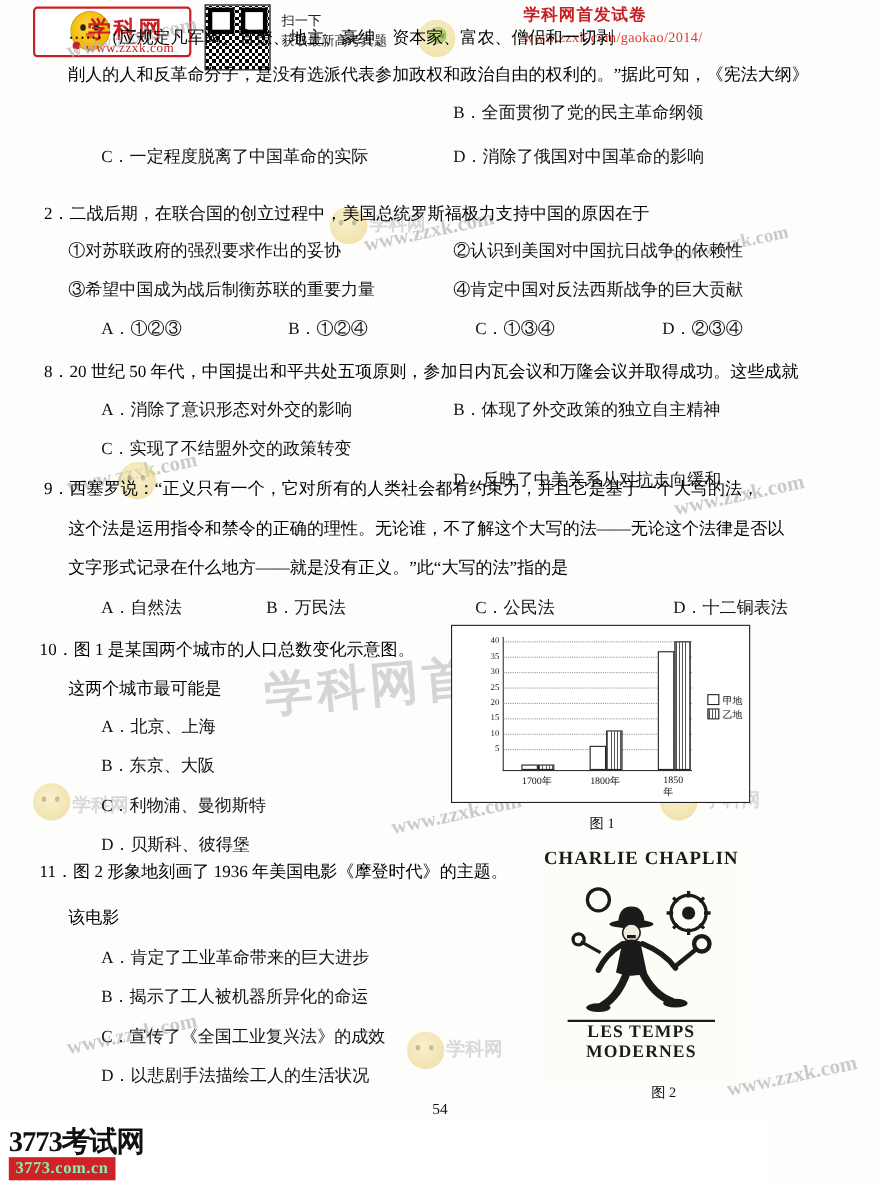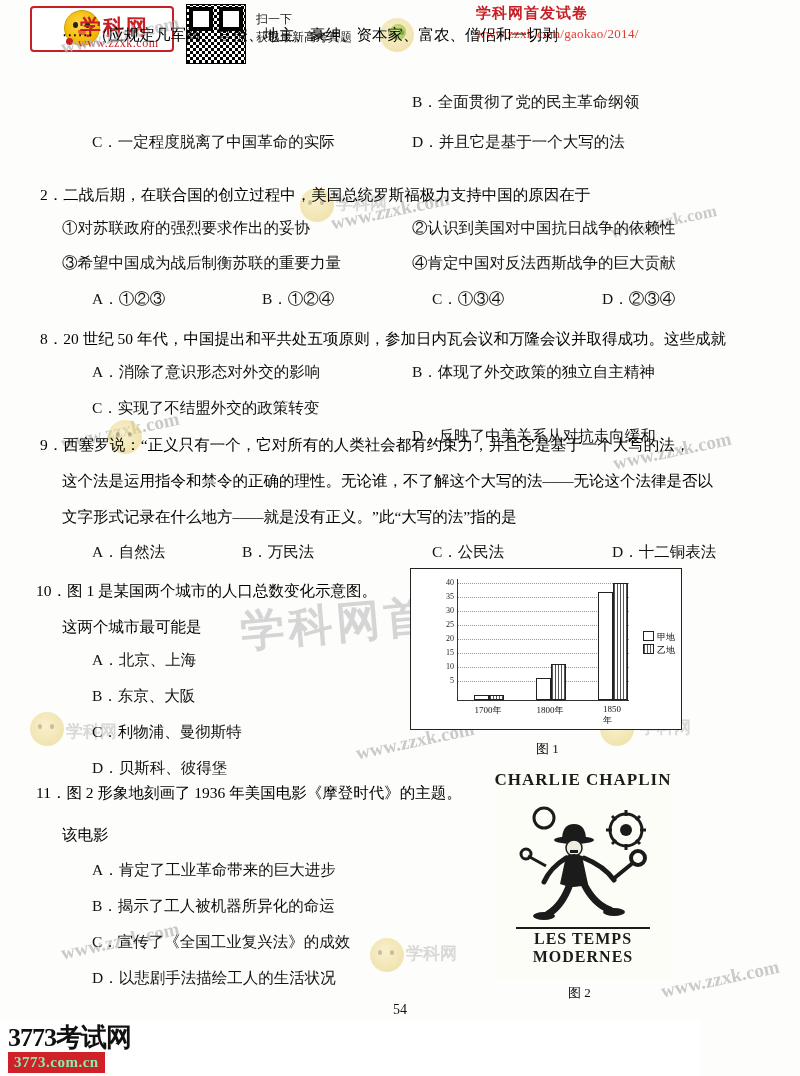--- a/index.html
+++ b/index.html
@@ -206,24 +206,25 @@
   <div class="chick-wm" style="left:108px;top:420px;"></div>
 
   <div class="wm-cn" style="left:640px;top:716px;">学科网</div>
   <div class="wm-cn" style="left:66px;top:720px;">学科网</div>
   <div class="wm-cn" style="left:406px;top:942px;">学科网</div>
   <div class="wm-cn" style="left:336px;top:192px;">学科网</div>
 
   <div class="wm-big">学科网首发试卷</div>
 
   <div class="q" style="left:62px;top:22px;width:700px;">⋯⋯（应规定凡军阀、官僚、地主、豪绅、资本家、富农、僧侣和一切剥</div>
+  <div class="q" style="left:62px;top:56px;width:700px;">削人的人和反革命分子，是没有选派代表参加政权和政治自由的权利的。”据此可知，《宪法大纲》</div>
 
   <div class="opt" style="left:412px;top:92px;">B．全面贯彻了党的民主革命纲领</div>
   <div class="opt" style="left:92px;top:132px;">C．一定程度脱离了中国革命的实际</div>
-  <div class="opt" style="left:412px;top:132px;">D．并且它是基于一个大写的法</div>
+  <div class="opt" style="left:412px;top:132px;">D．消除了俄国对中国革命的影响</div>
 
   <div class="q" style="left:40px;top:182px;width:720px;">2．二战后期，在联合国的创立过程中，美国总统罗斯福极力支持中国的原因在于</div>
   <div class="opt" style="left:62px;top:218px;">①对苏联政府的强烈要求作出的妥协</div>
   <div class="opt" style="left:412px;top:218px;">②认识到美国对中国抗日战争的依赖性</div>
   <div class="opt" style="left:62px;top:253px;">③希望中国成为战后制衡苏联的重要力量</div>
   <div class="opt" style="left:412px;top:253px;">④肯定中国对反法西斯战争的巨大贡献</div>
 
   <div class="opt" style="left:92px;top:289px;">A．①②③</div>
   <div class="opt" style="left:262px;top:289px;">B．①②④</div>
   <div class="opt" style="left:432px;top:289px;">C．①③④</div>
@@ -348,21 +349,21 @@
         <path d="M104 84 l22 -18" stroke="#1b1b1b" stroke-width="4" fill="none"></path>
         <circle cx="130" cy="62" r="7" fill="none" stroke="#1b1b1b" stroke-width="4"></circle>
         <path d="M20 60 l18 10" stroke="#1b1b1b" stroke-width="3" fill="none"></path>
         <circle cx="18" cy="58" r="5" fill="none" stroke="#1b1b1b" stroke-width="3"></circle>
 
         <line x1="8" y1="132" x2="142" y2="132" stroke="#1b1b1b" stroke-width="2"></line>
       </svg>
     </div>
     <div class="poster-sub">LES TEMPS MODERNES</div>
   </div>
-  <div class="fig-cap" style="left:568px;top:984px;text-align:center;">图 2</div>
+  <div class="fig-cap" style="left:592px;top:984px;text-align:center;">图 2</div>
 
   <div class="pagenum">54</div>
 
   <div class="foot">
     <div class="foot-logo">3773考试网</div>
     <div class="foot-bar">3773.com.cn</div>
   </div>
 
 </div>
 

